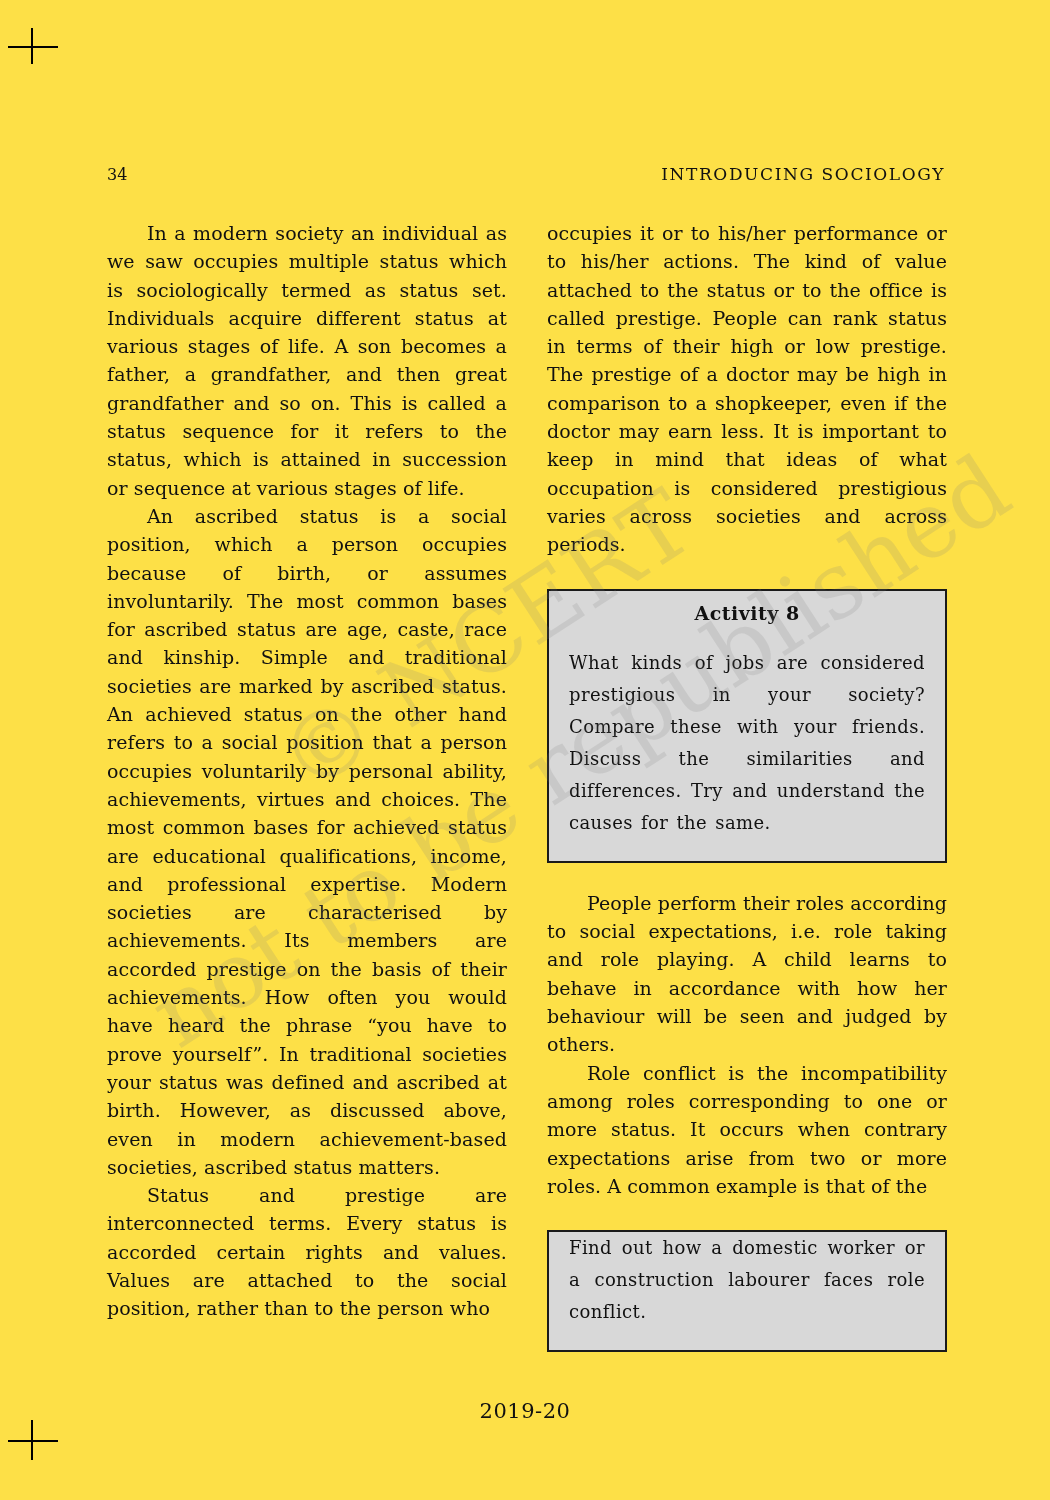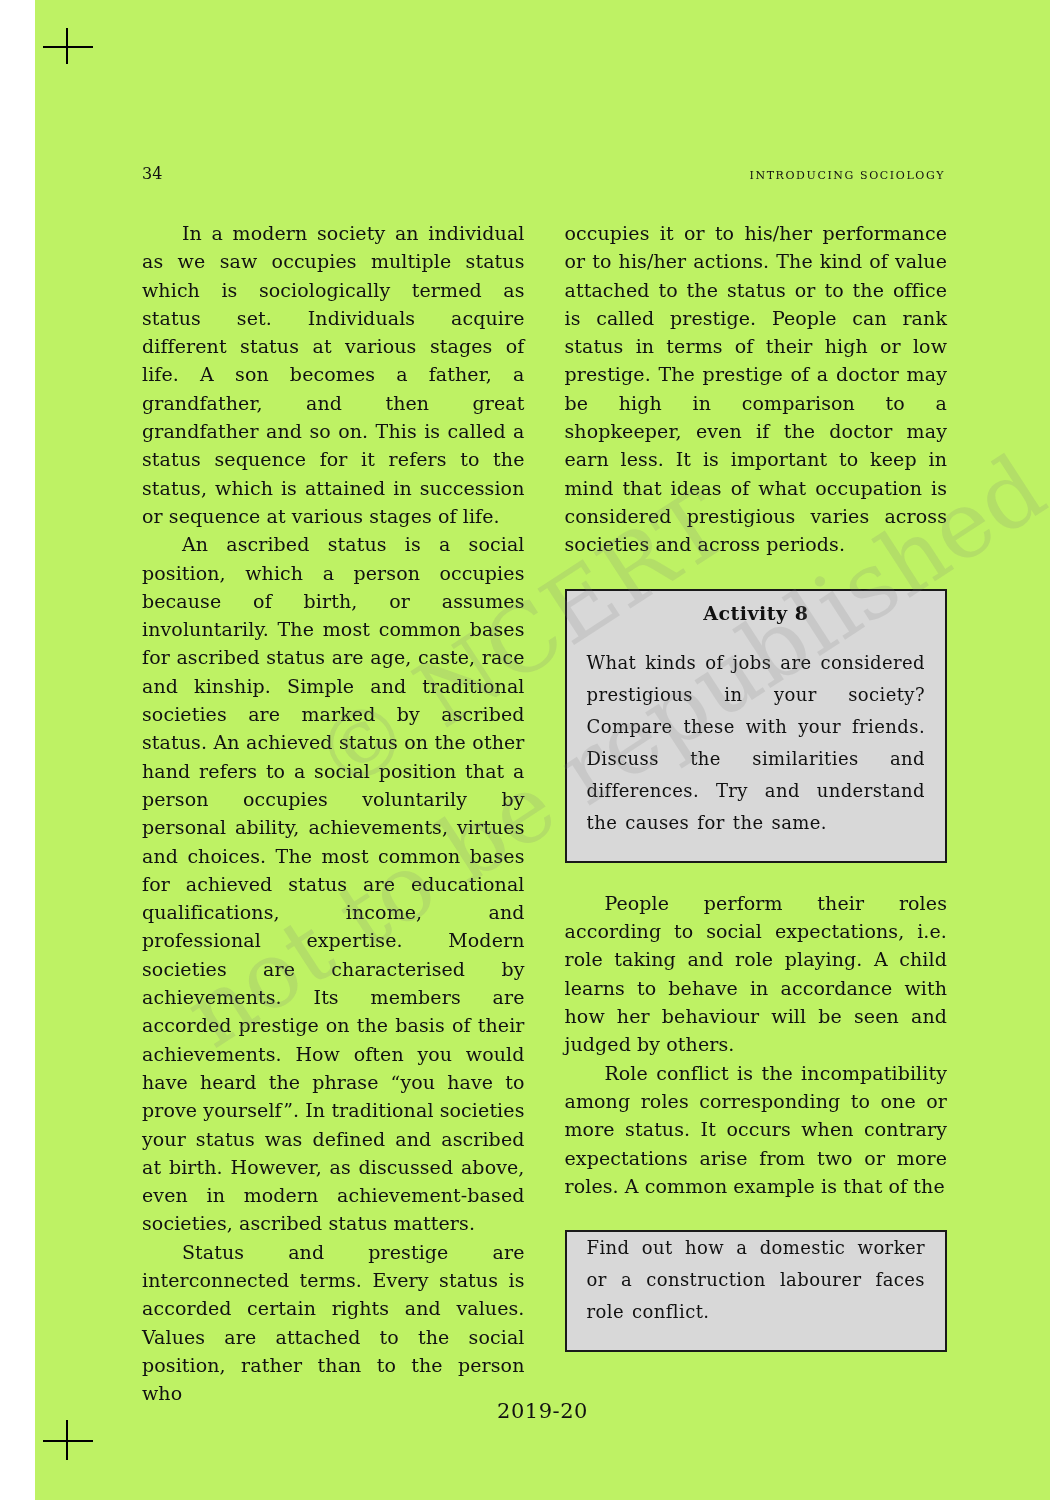--- a/index.html
+++ b/index.html
@@ -4,33 +4,33 @@
 <style>
   * { margin: 0; padding: 0; box-sizing: border-box; }
   html, body { background: #ffffff; }
   body {
     width: 1050px; height: 1500px;
     font-family: "DejaVu Serif", "Liberation Serif", serif;
     color: #111;
     position: relative;
     overflow: hidden;
   }
-  .page { position: absolute; inset: 0; background: #bef264; margin-left: 35px; }
+  .page { position: absolute; inset: 0; background: #fde047; }
 
   
   .crop-h { position: absolute; height: 2px; background: #000; }
   .crop-v { position: absolute; width: 2px; background: #000; }
 
   
   .page-header {
     position: absolute; top: 164px; left: 107px; right: 105px;
     display: flex; justify-content: space-between; align-items: baseline;
     font-size: 16px;
   }
-  .running-title { letter-spacing: 1.6px; font-size: 11px; text-align: right; }
+  .running-title { letter-spacing: 1.6px; font-size: 17px; text-align: right; }
 
   
   .columns {
     position: absolute; top: 219px; left: 107px; right: 103px;
     display: flex; gap: 40px;
     text-align: justify;
     font-size: 19px; line-height: 28.3px;
     letter-spacing: 0.1px;
   }
   .col { flex: 1 1 0; }

